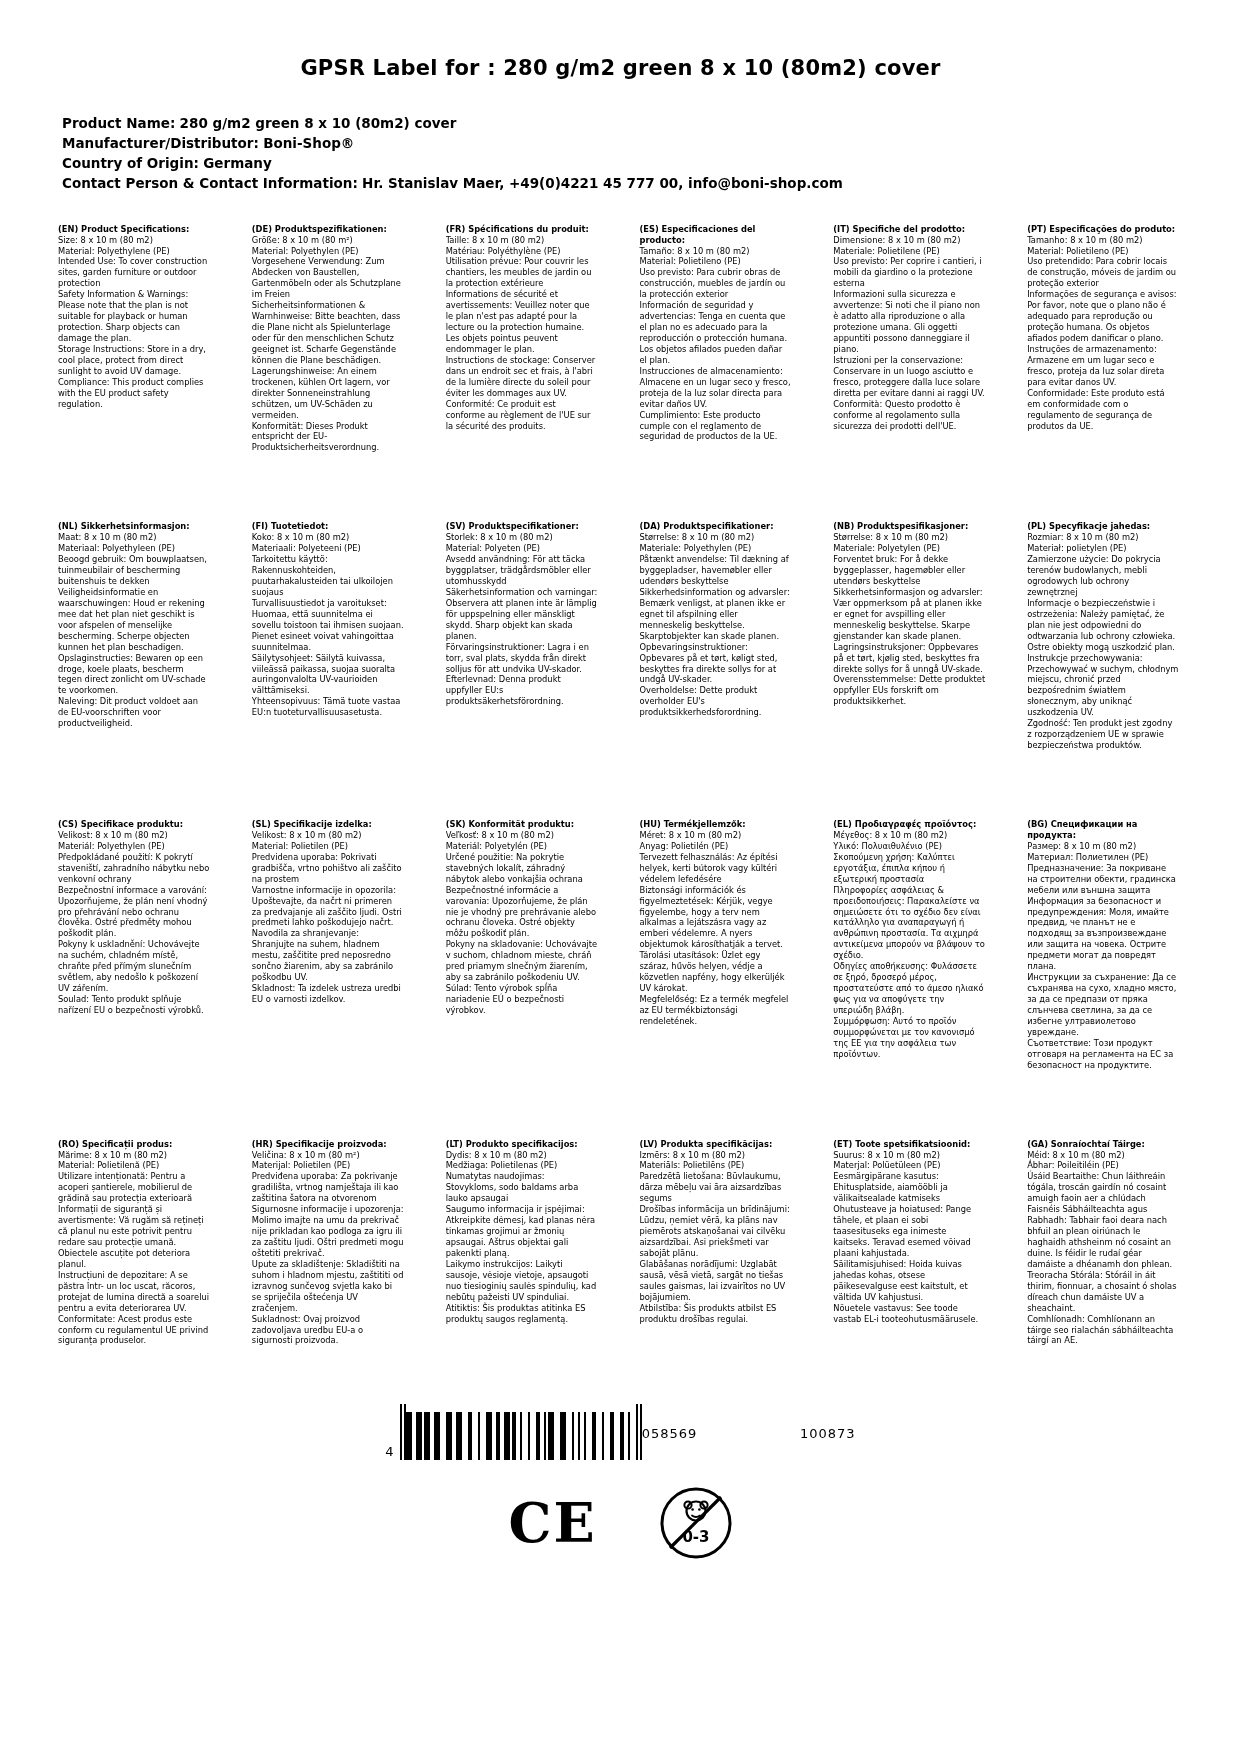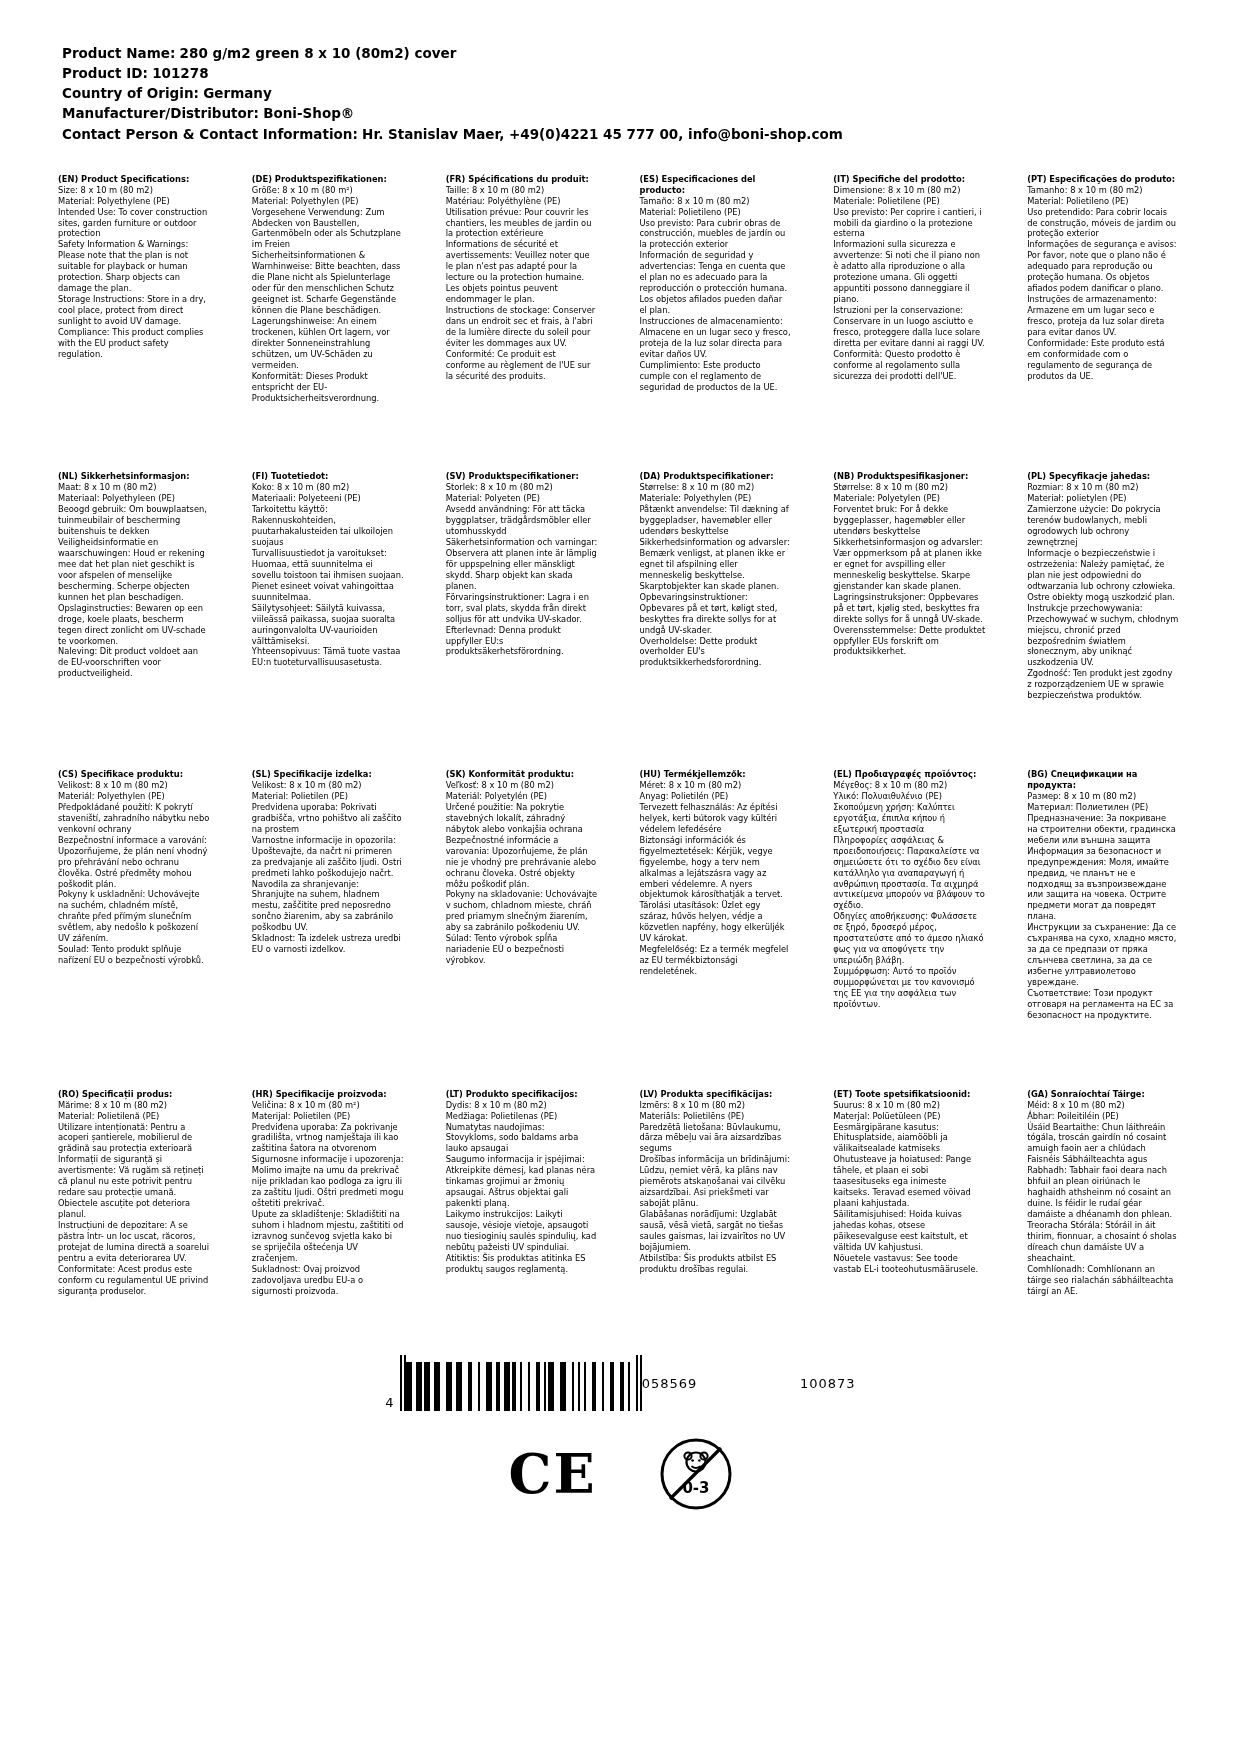--- a/index.html
+++ b/index.html
@@ -129,37 +129,34 @@
   }
   .age-mark svg {
     display: block;
   }
 </style>
 </head>
 <body>
 
 <div class="page">
 
+  <div class="doc-title">GPSR Label for : 280 g/m2 green 8 x 10 (80m2) cover</div>
 
   <div class="meta">
     <div class="meta-row">
       <span class="meta-label">Product Name:</span>
       <span class="meta-value">280 g/m2 green 8 x 10 (80m2) cover</span>
     </div>
     <div class="meta-row">
-      <span class="meta-label">Product ID:</span>
-      <span class="meta-value">101278</span>
+      <span class="meta-label">Manufacturer/Distributor:</span>
+      <span class="meta-value">Boni-Shop®</span>
     </div>
     <div class="meta-row">
       <span class="meta-label">Country of Origin:</span>
       <span class="meta-value">Germany</span>
-    </div>
-    <div class="meta-row">
-      <span class="meta-label">Manufacturer/Distributor:</span>
-      <span class="meta-value">Boni-Shop®</span>
     </div>
     <div class="meta-row">
       <span class="meta-label">Contact Person &amp; Contact Information:</span>
       <span class="meta-value">Hr. Stanislav Maer, +49(0)4221 45 777 00, info@boni-shop.com</span>
     </div>
   </div>
 
   <div class="grid">
     <div class="cell">
         <span class="cell-head">(EN) Product Specifications:</span>

